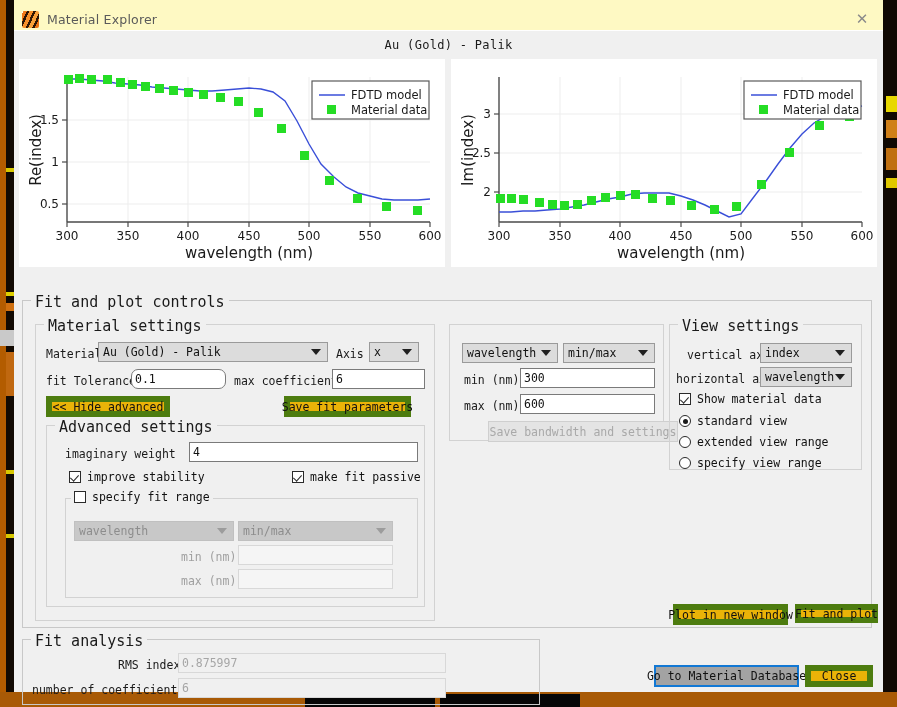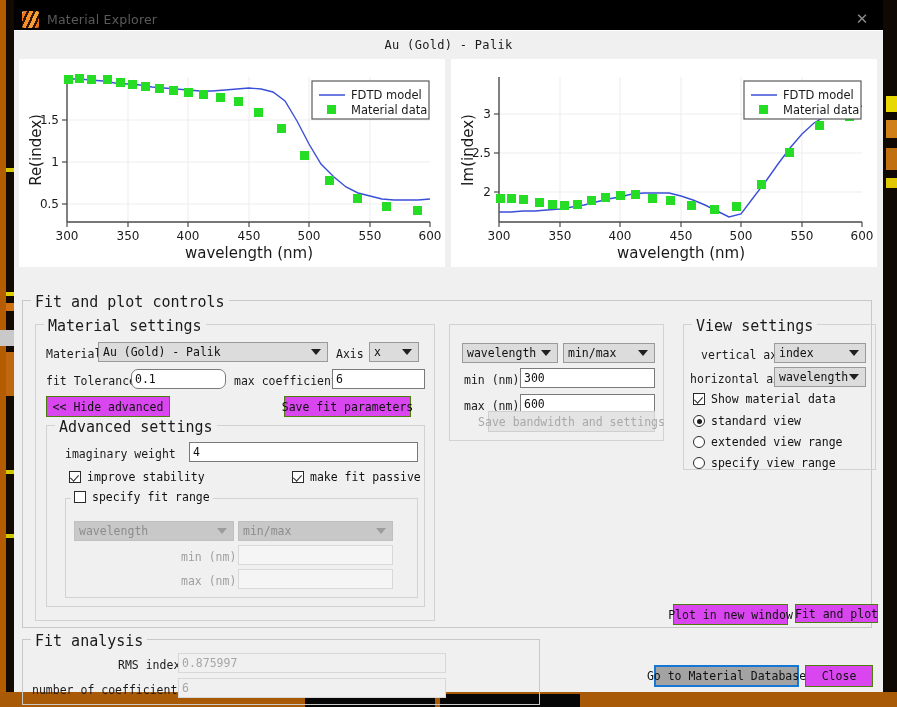--- a/index.html
+++ b/index.html
@@ -16,21 +16,21 @@
   #desktop { position:absolute; inset:0; background:#0a0603; }
   .bg-strip { position:absolute; }
 
   
   #window {
     position:absolute; left:14px; top:0; width:869px; height:692px;
     background:#f0f0f0;
     display:flex; flex-direction:column;
   }
   #titlebar {
-    height:31px; background:#000000; flex:none;
+    height:31px; background:#fef9c3; flex:none;
     display:flex; align-items:center; padding:8px 6px 0 8px;
     border-bottom:1px solid #ffffff;
   }
   #app-icon {
     width:17px; height:17px; flex:none; margin-right:8px;
     background:
       linear-gradient(115deg,#ffffff 0 6%,#f07818 6% 20%,#2a1405 20% 30%,
                       #f89028 30% 46%,#301805 46% 56%,#f8a038 56% 72%,
                       #2a1405 72% 82%,#e87010 82% 100%);
     border-radius:2px;
@@ -88,21 +88,21 @@
   }
   .combo .arrow {
     position:absolute; right:6px; top:50%; transform:translateY(-50%);
     width:0; height:0; border-left:5px solid transparent;
     border-right:5px solid transparent; border-top:6px solid #202020;
   }
   .combo.dis { background:#c8c8c8; border:1px solid #c0c0c0; color:#8d8d8d; }
   .combo.dis .arrow { border-top-color:#9c9c9c; }
 
   .btn {
-    position:absolute; background:#d946ef; border:1px solid #4d7c0f;
+    position:absolute; background:#eab308; border:6px solid #4d7c0f;
     font-size:11.5px; color:#111;
     display:flex; align-items:center; justify-content:center;
     white-space:nowrap;
   }
   .btn.dis { background:#e4e4e4; border:1px solid #cfcfcf; color:#a9a9a9; }
   .btn.focus { border:2px solid #1278d4; background:#a3a3a3; }
 
   .chk { position:absolute; display:flex; align-items:center; }
   .chk .box {
     width:12px; height:12px; border:1px solid #2a2a2a; background:#fff;
@@ -425,26 +425,26 @@
         <div class="lbl" style="left:14px;top:48px;">min (nm)</div>
         <div class="tf" style="left:70px;top:43px;width:135px;height:20px;">
           <span>300</span>
         </div>
 
         <div class="lbl" style="left:14px;top:74px;">max (nm)</div>
         <div class="tf" style="left:70px;top:69px;width:135px;height:20px;">
           <span>600</span>
         </div>
 
-        <div class="btn dis" style="left:38px;top:86px;width:167px;height:21px;">
+        <div class="btn dis" style="left:38px;top:96px;width:190px;height:21px;">
           <span>Save bandwidth and settings</span>
         </div>
       </div>
 
-      <div class="group inner" style="left:646px;top:23px;width:193px;height:146px;margin-left:14px;">
+      <div class="group inner" style="left:646px;top:23px;width:193px;height:146px;">
         <div class="legend">View settings</div>
 
         <div class="lbl" style="left:17px;top:23px;">vertical axis</div>
         <div class="combo" style="left:90px;top:18px;width:92px;height:20px;">
           <span>index</span>
           <span class="arrow"></span>
         </div>
 
         <div class="lbl" style="left:6px;top:47px;">horizontal axis</div>
         <div class="combo" style="left:90px;top:42px;width:92px;height:20px;">

